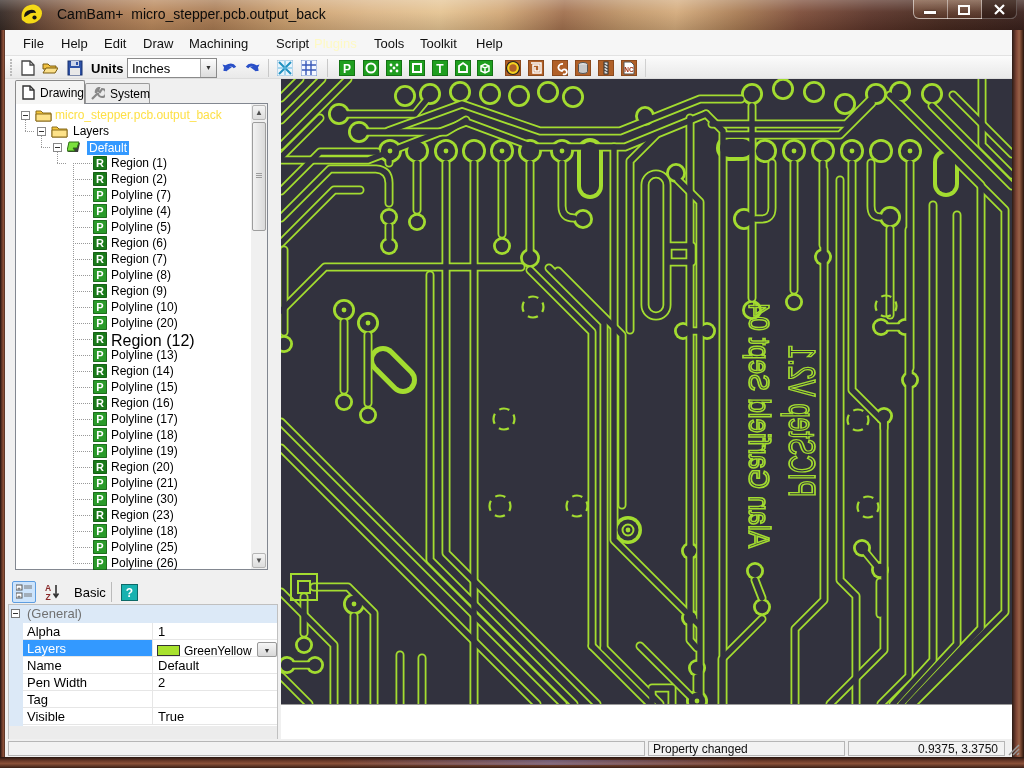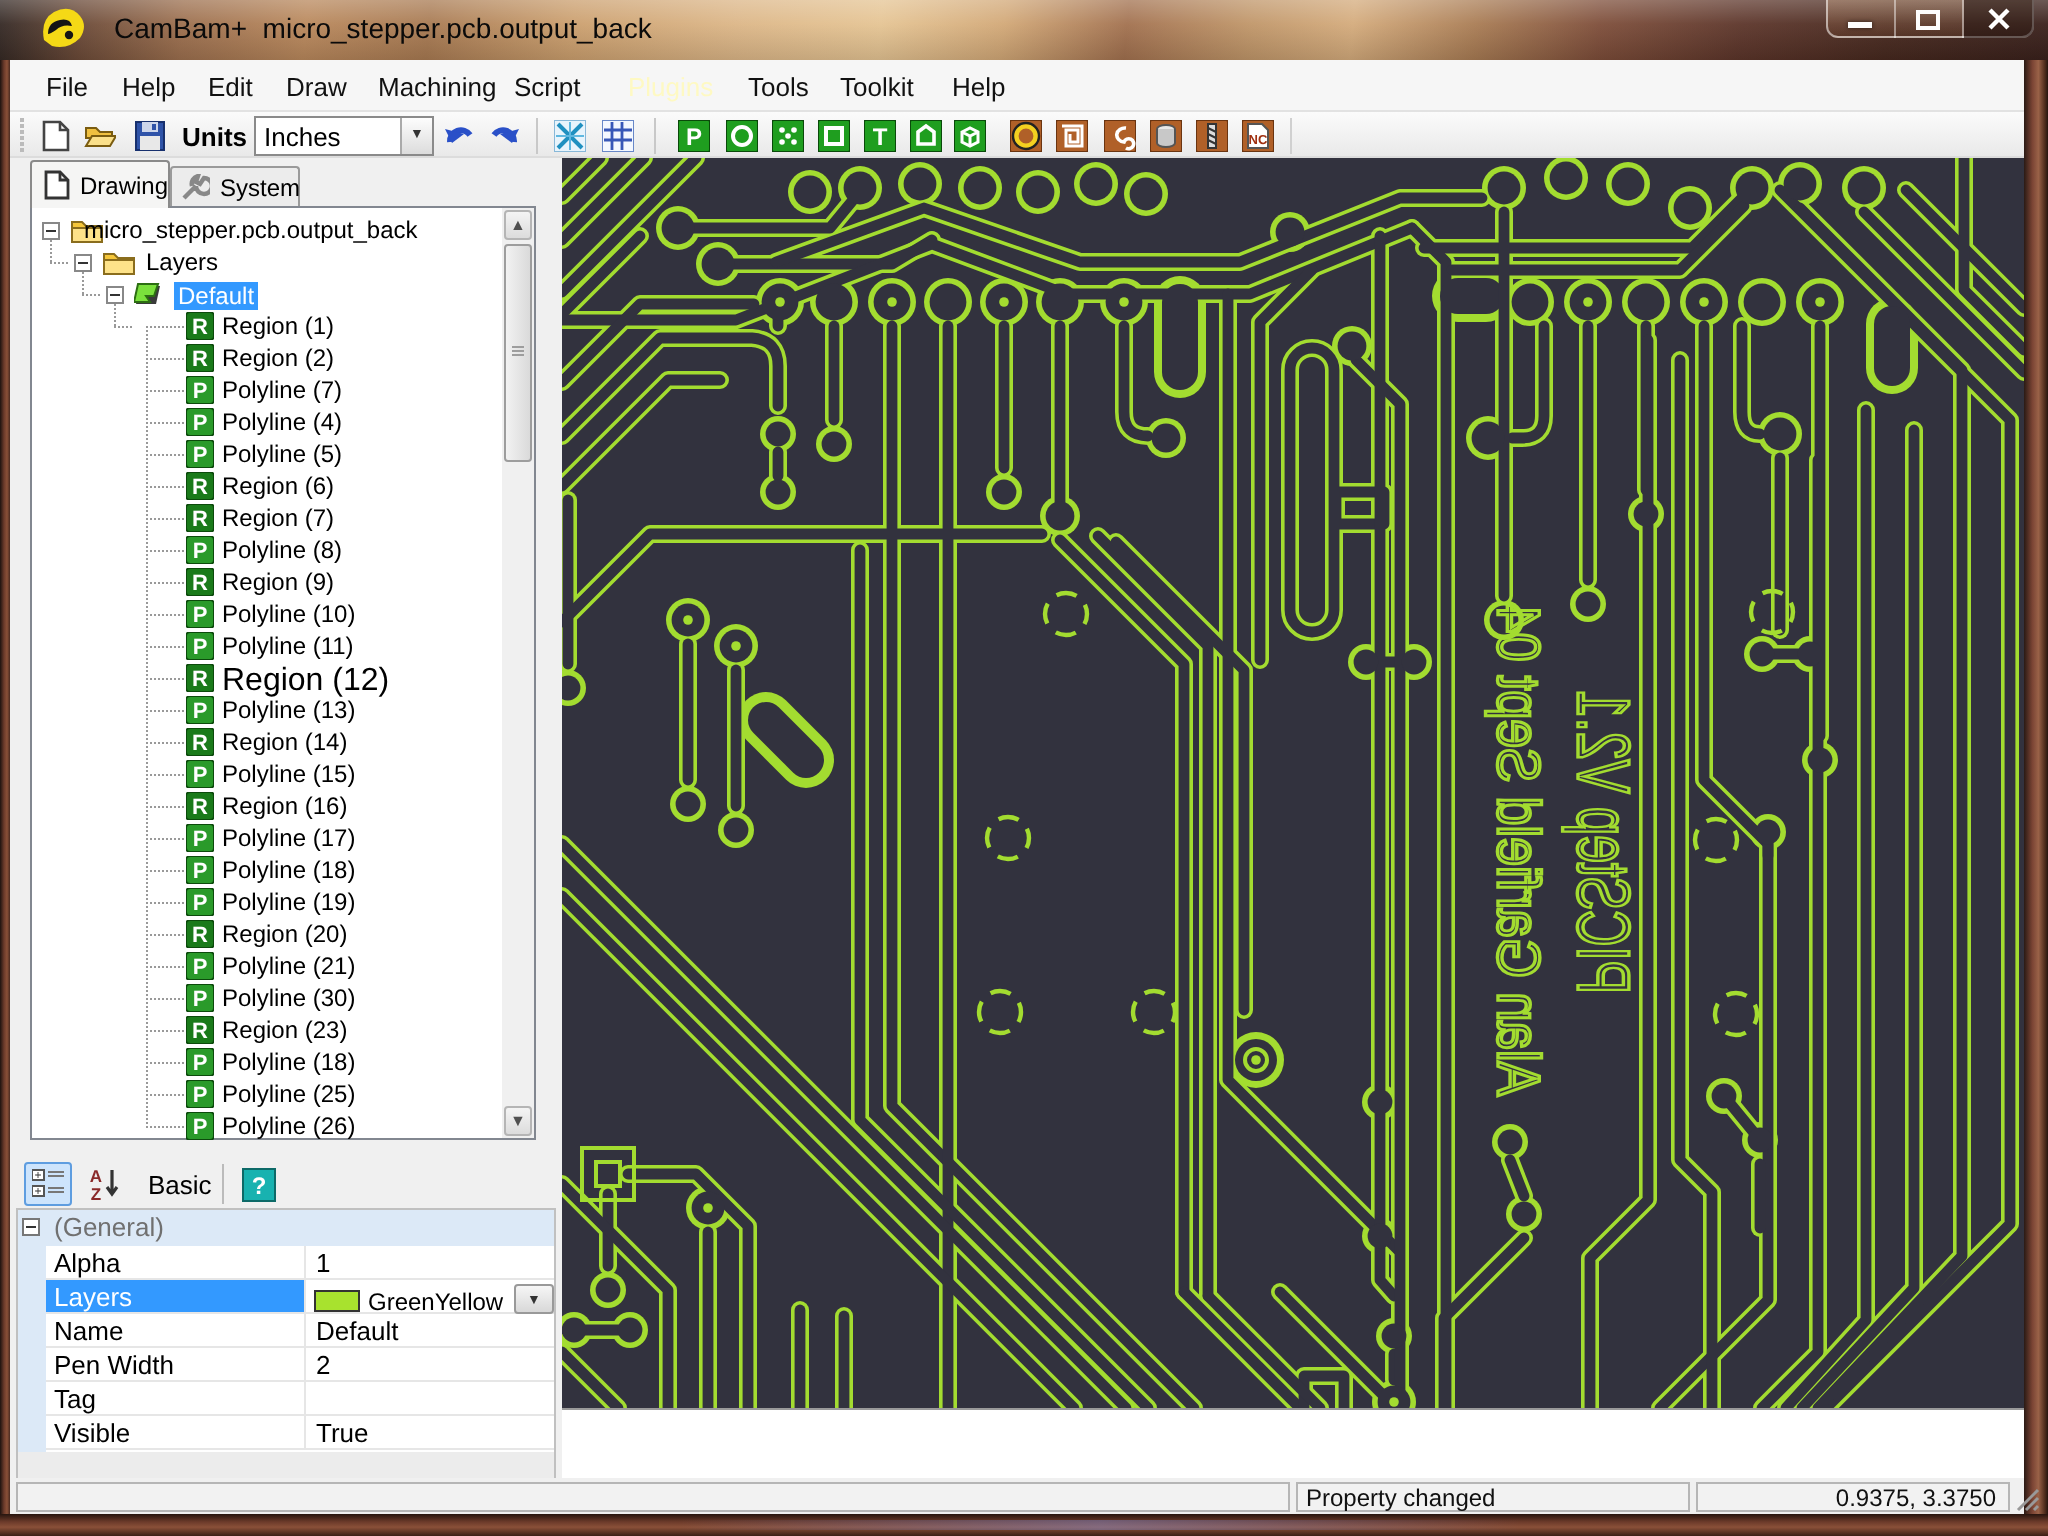--- a/index.html
+++ b/index.html
@@ -23,21 +23,21 @@
 <div style="position:absolute;left:1012px;top:30px;width:12px;height:727px;background:linear-gradient(90deg,#2a1a14,#7b4434 35%,#9a6248 60%,#55301f 85%,#27150f);"></div>
 <div style="position:absolute;left:0;top:757px;width:1024px;height:11px;background:linear-gradient(180deg,#27150f,#6b3a2a 35%,#8a5038 60%,#3a1f16);"></div>
 <div style="position:absolute;left:340px;top:760px;width:420px;height:5px;background:linear-gradient(90deg,rgba(120,120,200,0),rgba(130,140,210,0.45),rgba(120,120,200,0));"></div>
 <div style="position:absolute;left:5px;top:30px;width:1007px;height:727px;background:#f0f0f0;"></div>
 <div style="position:absolute;left:5px;top:30px;width:1007px;height:26px;background:#f6f6f6;border-bottom:1px solid #e2e2e2;"></div>
 <div style="position:absolute;left:23px;top:30px;height:26px;line-height:27px;font-size:13px;color:#111;">File</div>
 <div style="position:absolute;left:61px;top:30px;height:26px;line-height:27px;font-size:13px;color:#111;">Help</div>
 <div style="position:absolute;left:104px;top:30px;height:26px;line-height:27px;font-size:13px;color:#111;">Edit</div>
 <div style="position:absolute;left:143px;top:30px;height:26px;line-height:27px;font-size:13px;color:#111;">Draw</div>
 <div style="position:absolute;left:189px;top:30px;height:26px;line-height:27px;font-size:13px;color:#111;">Machining</div>
-<div style="position:absolute;left:257px;top:30px;height:26px;line-height:27px;font-size:13px;color:#111;text-align:center;">Script</div>
+<div style="position:absolute;left:276px;top:30px;height:26px;line-height:27px;font-size:13px;color:#111;text-align:center;">Script</div>
 <div style="position:absolute;left:314px;top:30px;height:26px;line-height:27px;font-size:13px;color:#fef9c3;">Plugins</div>
 <div style="position:absolute;left:374px;top:30px;height:26px;line-height:27px;font-size:13px;color:#111;">Tools</div>
 <div style="position:absolute;left:420px;top:30px;height:26px;line-height:27px;font-size:13px;color:#111;">Toolkit</div>
 <div style="position:absolute;left:476px;top:30px;height:26px;line-height:27px;font-size:13px;color:#111;">Help</div>
 <div style="position:absolute;left:5px;top:56px;width:1007px;height:23px;background:linear-gradient(180deg,#fbfbfb,#e9e9e9);border-bottom:1px solid #dcdcdc;"></div>
 <div style="position:absolute;left:10px;top:59px;width:2px;height:17px;background-image:linear-gradient(#bbb 2px,transparent 2px);background-size:2px 3px;"></div>
 <svg style="position:absolute;left:20px;top:60px" width="16" height="16">
     <path d="M2,1 h8 l4,4 v10 h-12 z" fill="#fff" stroke="#444" stroke-width="1.3"></path>
     <path d="M10,1 v4 h4" fill="none" stroke="#444" stroke-width="1.3"></path>
   </svg>
@@ -154,21 +154,21 @@
 <div style="position:absolute;left:41px;top:147px;width:10px;height:1px;background-image:linear-gradient(90deg,#999 1px,transparent 1px);background-size:2px 1px;z-index:2;"></div>
 <div style="position:absolute;left:57px;top:152px;width:1px;height:11px;background-image:linear-gradient(#999 1px,transparent 1px);background-size:1px 2px;z-index:2;"></div>
 <div style="position:absolute;left:57px;top:163px;width:10px;height:1px;background-image:linear-gradient(90deg,#999 1px,transparent 1px);background-size:2px 1px;z-index:2;"></div>
 <div style="position:absolute;left:73px;top:163px;width:1px;height:400px;background-image:linear-gradient(#999 1px,transparent 1px);background-size:1px 2px;z-index:2;"></div>
 <div style="position:absolute;left:21px;top:111px;width:9px;height:9px;border:1px solid #888;background:#fff;z-index:4;"></div>
 <div style="position:absolute;left:23px;top:115px;width:5px;height:1px;background:#333;z-index:5;"></div>
 <svg style="position:absolute;left:35px;top:108px;z-index:3" width="17" height="14">
     <path d="M1,3 h5 l2,2 h8 v8 h-15 z" fill="#f5c63a" stroke="#8a6d1d" stroke-width="1"></path>
     <path d="M1,6 h15 v7 h-15 z" fill="#fde289" stroke="#8a6d1d" stroke-width="1"></path>
   </svg>
-<div style="position:absolute;left:42px;top:108px;font-size:12px;color:#000000;z-index:3;">micro_stepper.pcb.output_back</div>
+<div style="position:absolute;left:55px;top:108px;font-size:12px;color:#fde047;z-index:3;">micro_stepper.pcb.output_back</div>
 <div style="position:absolute;left:37px;top:127px;width:9px;height:9px;border:1px solid #888;background:#fff;z-index:4;"></div>
 <div style="position:absolute;left:39px;top:131px;width:5px;height:1px;background:#333;z-index:5;"></div>
 <svg style="position:absolute;left:51px;top:124px;z-index:3" width="17" height="14">
     <path d="M1,3 h5 l2,2 h8 v8 h-15 z" fill="#f5c63a" stroke="#8a6d1d" stroke-width="1"></path>
     <path d="M1,6 h15 v7 h-15 z" fill="#fde289" stroke="#8a6d1d" stroke-width="1"></path>
   </svg>
 <div style="position:absolute;left:73px;top:124px;font-size:12px;color:#000;z-index:3;">Layers</div>
 <div style="position:absolute;left:53px;top:143px;width:9px;height:9px;border:1px solid #888;background:#fff;z-index:4;"></div>
 <div style="position:absolute;left:55px;top:147px;width:5px;height:1px;background:#333;z-index:5;"></div>
 <svg style="position:absolute;left:67px;top:141px;z-index:3" width="17" height="13">
@@ -234,21 +234,21 @@
 <svg style="position:absolute;left:93px;top:300px;z-index:3" width="14" height="14">
     <rect x="0" y="0" width="14" height="14" rx="2" fill="#2a9a2a" stroke="#0c4a0c"></rect>
     <text x="7" y="11" font-size="11" font-weight="bold" font-family="Liberation Sans" fill="#fff" text-anchor="middle">P</text>
   </svg>
 <div style="position:absolute;left:111px;top:300px;font-size:12px;color:#000;z-index:3;">Polyline (10)</div>
 <div style="position:absolute;left:73px;top:323px;width:19px;height:1px;background-image:linear-gradient(90deg,#999 1px,transparent 1px);background-size:2px 1px;z-index:2;"></div>
 <svg style="position:absolute;left:93px;top:316px;z-index:3" width="14" height="14">
     <rect x="0" y="0" width="14" height="14" rx="2" fill="#2a9a2a" stroke="#0c4a0c"></rect>
     <text x="7" y="11" font-size="11" font-weight="bold" font-family="Liberation Sans" fill="#fff" text-anchor="middle">P</text>
   </svg>
-<div style="position:absolute;left:111px;top:316px;font-size:12px;color:#000;z-index:3;">Polyline (11)</div>
+<div style="position:absolute;left:111px;top:316px;font-size:12px;color:#000;z-index:3;">Polyline (20)</div>
 <div style="position:absolute;left:73px;top:339px;width:19px;height:1px;background-image:linear-gradient(90deg,#999 1px,transparent 1px);background-size:2px 1px;z-index:2;"></div>
 <svg style="position:absolute;left:93px;top:332px;z-index:3" width="14" height="14">
     <rect x="0" y="0" width="14" height="14" rx="2" fill="#1a7a1a" stroke="#0c4a0c"></rect>
     <text x="7" y="11" font-size="11" font-weight="bold" font-family="Liberation Sans" fill="#fff" text-anchor="middle">R</text>
   </svg>
 <div style="position:absolute;left:111px;top:332px;font-size:16px;color:#000000;z-index:3;">Region (12)</div>
 <div style="position:absolute;left:73px;top:355px;width:19px;height:1px;background-image:linear-gradient(90deg,#999 1px,transparent 1px);background-size:2px 1px;z-index:2;"></div>
 <svg style="position:absolute;left:93px;top:348px;z-index:3" width="14" height="14">
     <rect x="0" y="0" width="14" height="14" rx="2" fill="#2a9a2a" stroke="#0c4a0c"></rect>
     <text x="7" y="11" font-size="11" font-weight="bold" font-family="Liberation Sans" fill="#fff" text-anchor="middle">P</text>

